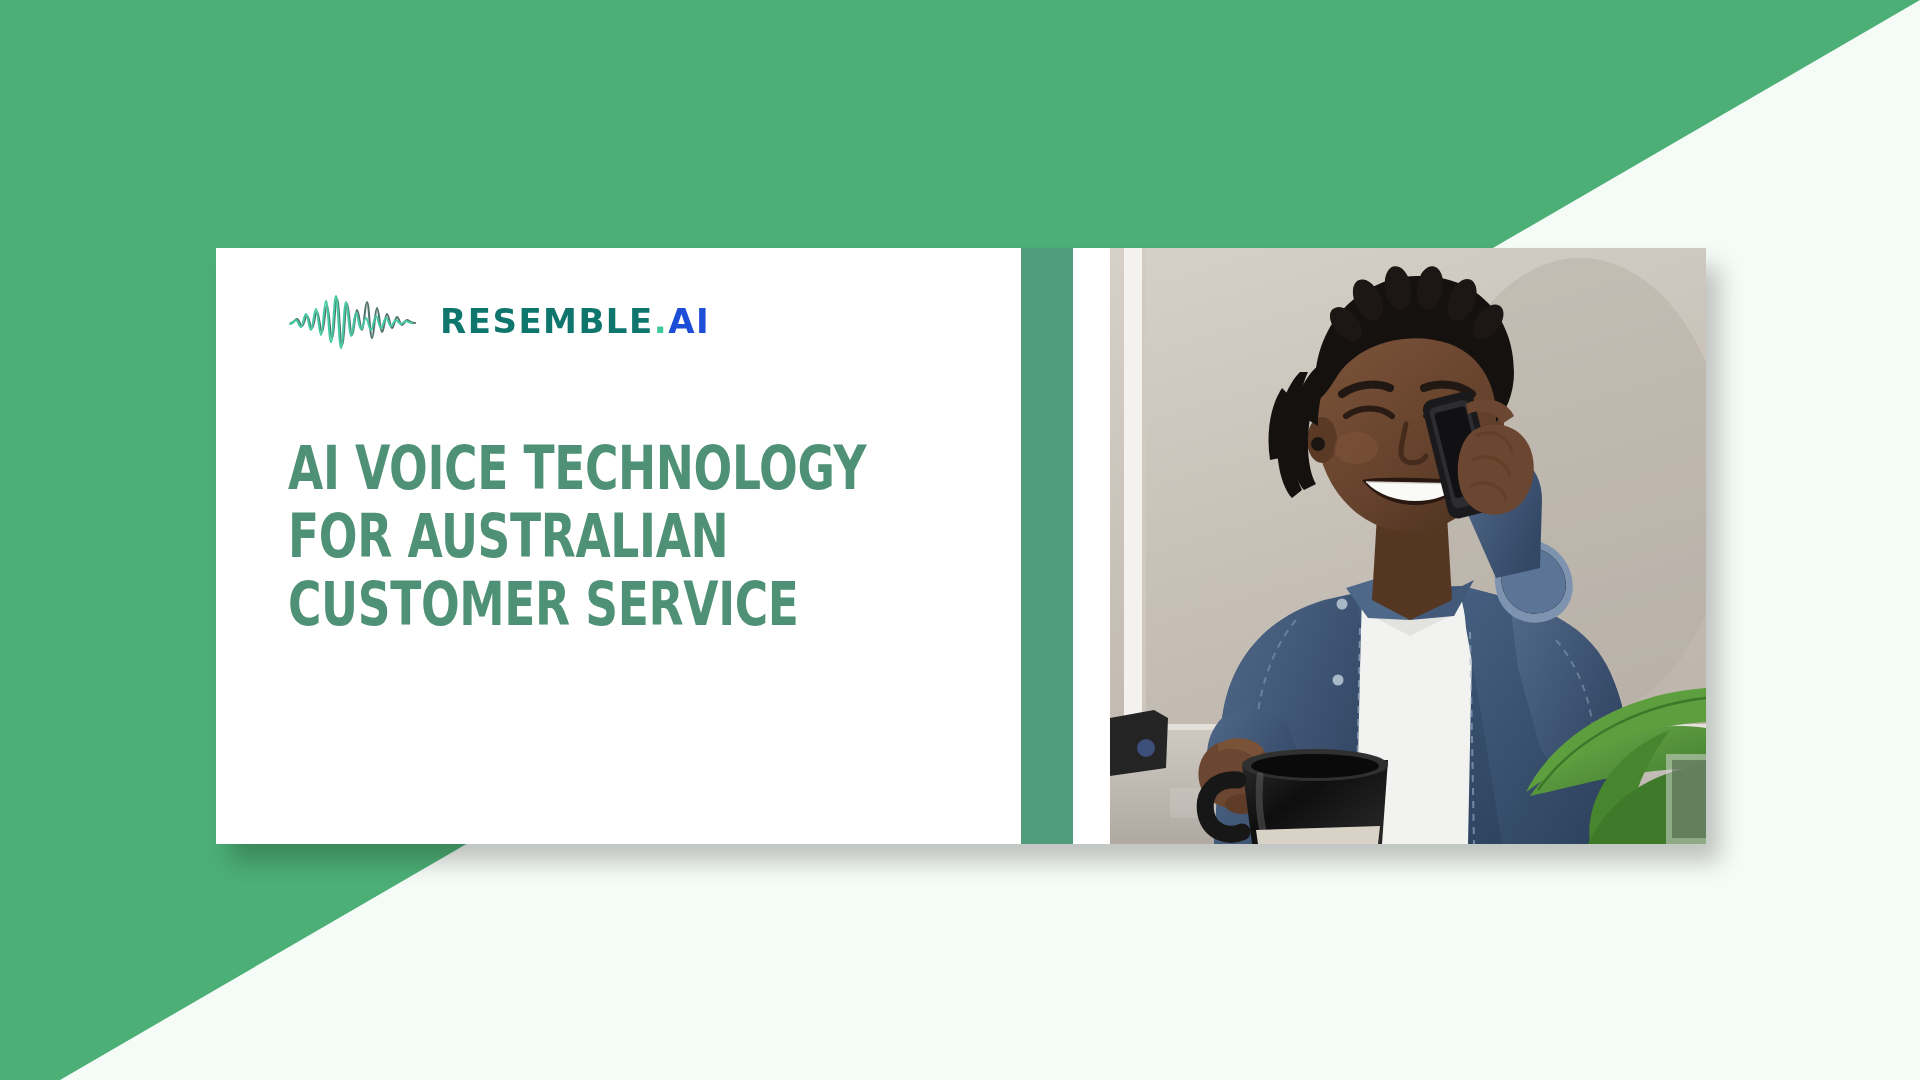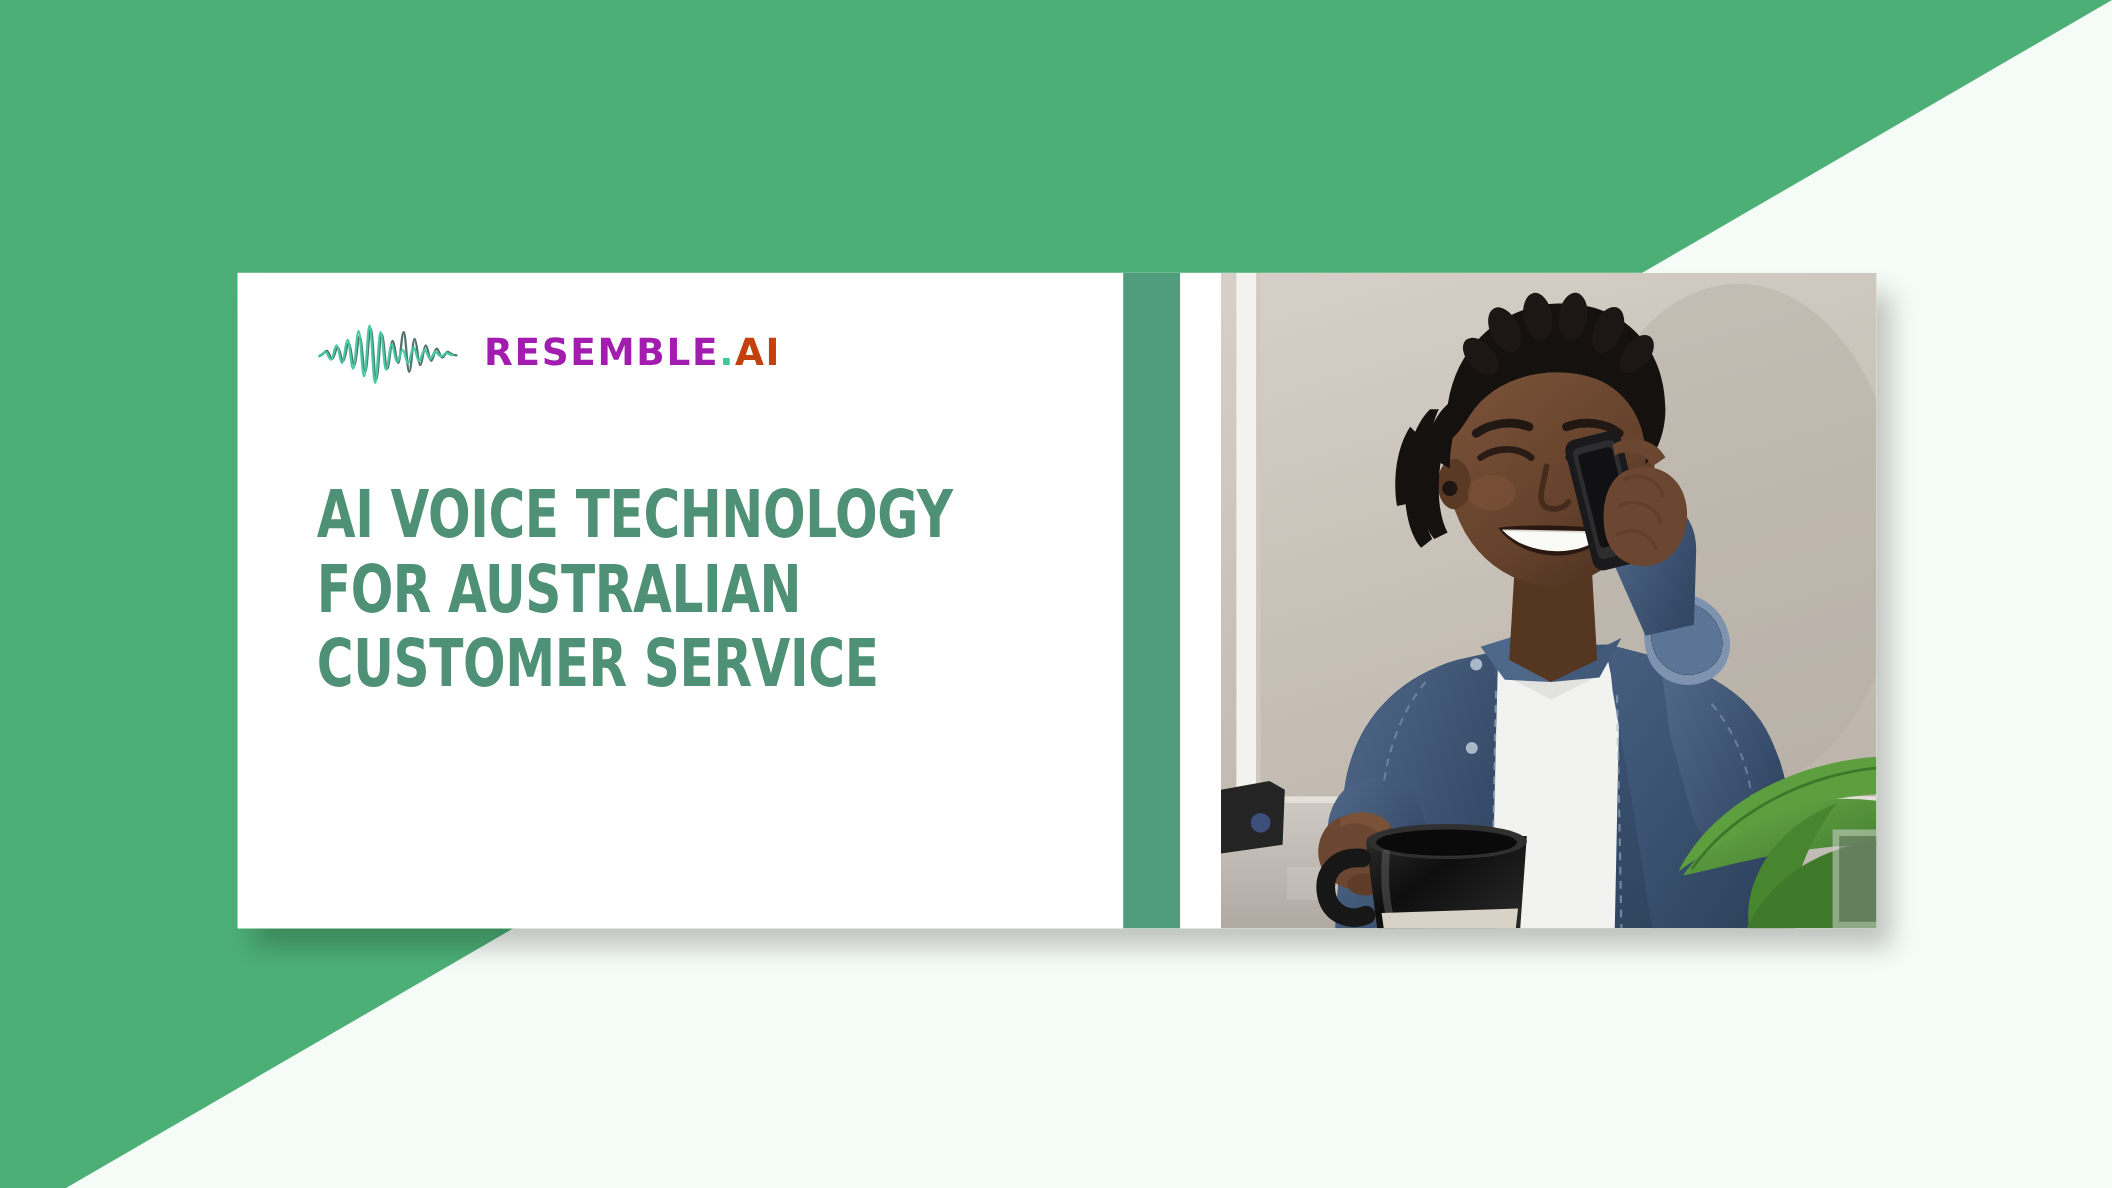--- a/index.html
+++ b/index.html
@@ -146,21 +146,21 @@
                    C20,24 21,40 23,40 C25,40 26,19 28,19 C30,19 31,45 33,45
                    C35,45 36,11 38,11 C40,11 41,52 43,52 C45,52 46,6 48,6
                    C50,6 51,58 53,58 C55,58 56,12 58,12 C60,12 61,46 63,46
                    C65,46 66,23 68,23 C70,23 71,39 73,39 C75,39 76,28 78,28
                    C80,28 81,40 83,40 C85,40 86,26 88,26 C90,26 91,38 93,38
                    C95,38 96,28 98,28 C100,28 101,36 103,36 C105,36 106,30 108,30
                    C110,30 111,34 113,34 C115,34 116,31 118,31 C120,31 121,33 124,33" fill="none" stroke="#45C9A0" stroke-width="2.1" stroke-linecap="round"></path>
         </svg>
 
         <div class="logo-text">
-          <span class="lt-green" style="color: #a21caf;">RESEMBLE</span><span class="lt-dot" style="color: rgb(63, 199, 154);">.</span><span class="lt-dark" style="color: #c2410c;">AI</span>
+          <span class="lt-green" style="color: #0f766e;">RESEMBLE</span><span class="lt-dot" style="color: rgb(63, 199, 154);">.</span><span class="lt-dark" style="color: #1d4ed8;">AI</span>
         </div>
       </div>
 
       <div class="headline" style="color: rgb(79, 145, 119);">
         <span class="hl-line">AI VOICE TECHNOLOGY</span>
         <span class="hl-line">FOR AUSTRALIAN</span>
         <span class="hl-line">CUSTOMER SERVICE</span>
       </div>
 
     </div>

